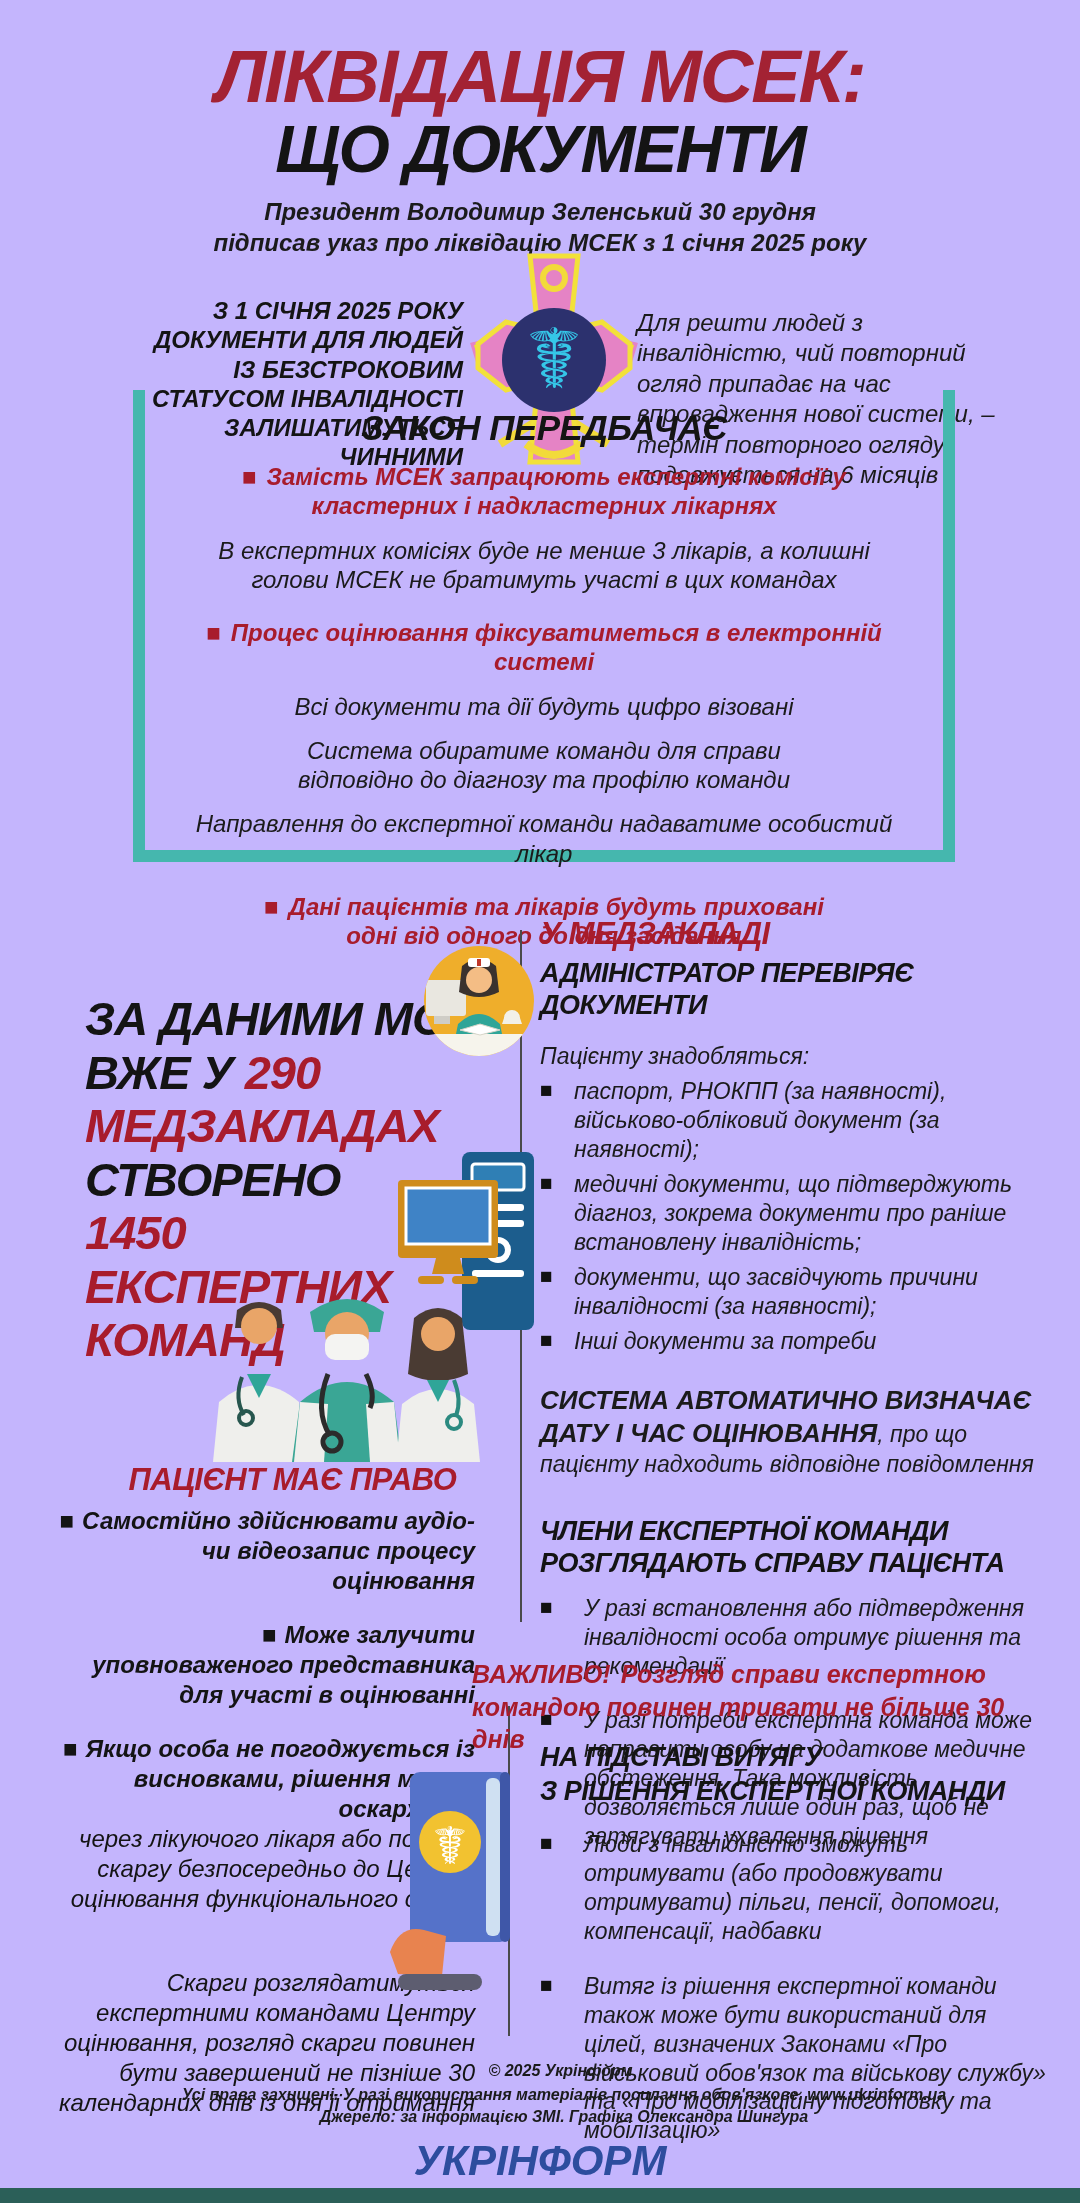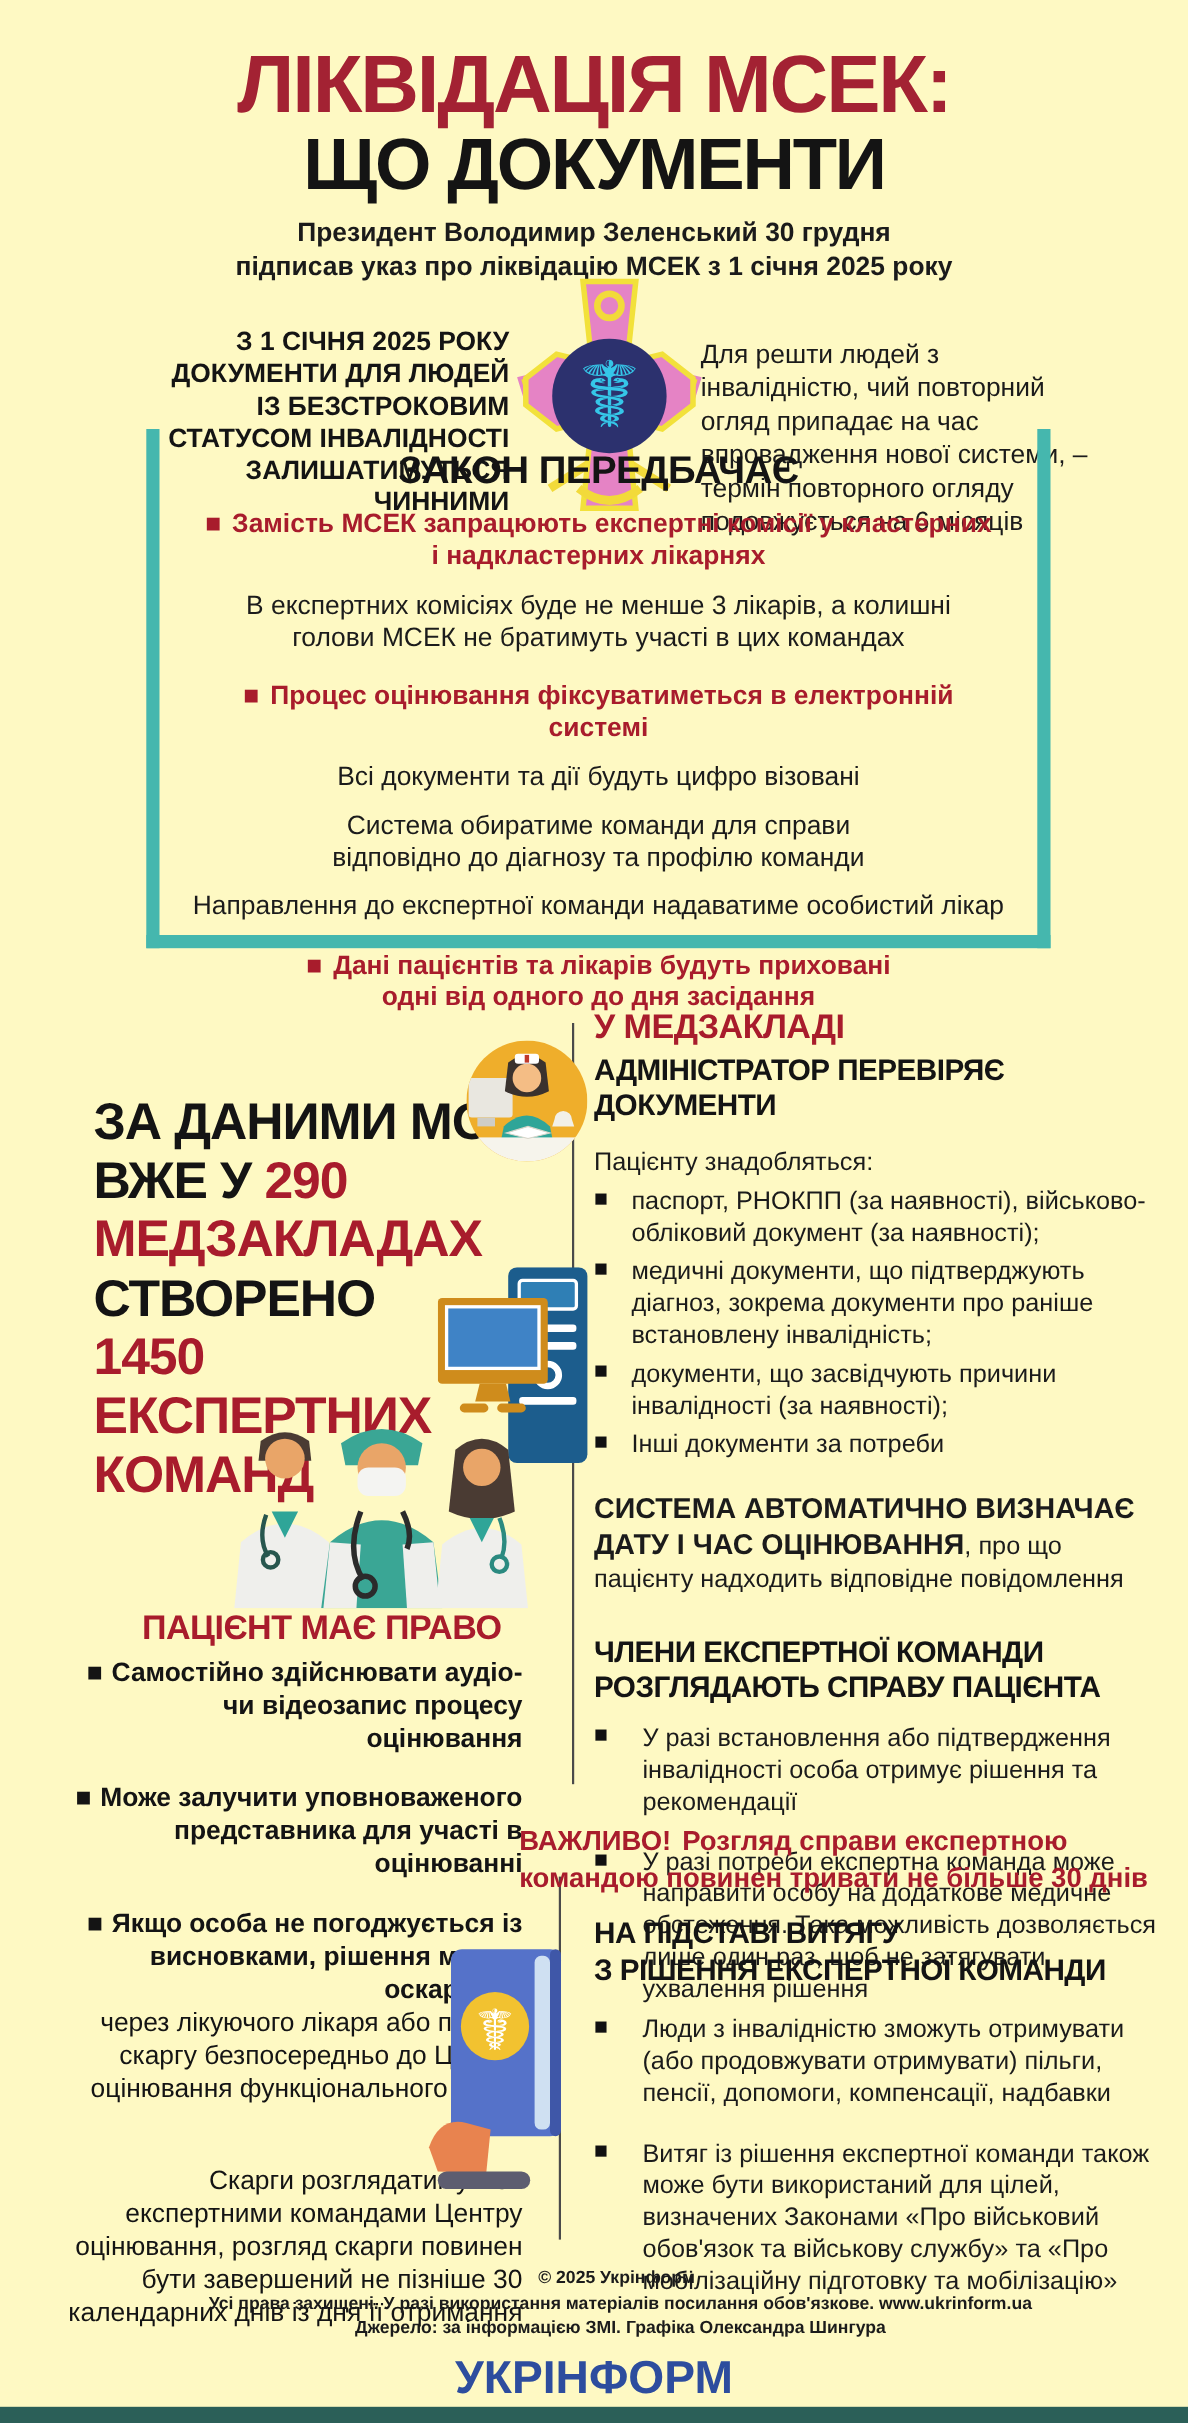--- a/index.html
+++ b/index.html
@@ -1,17 +1,17 @@
 <!DOCTYPE html>
 <html><head>
 <meta charset="utf-8">
 <style>
   html,body{margin:0;padding:0;}
   body{font-family:"Liberation Sans","DejaVu Sans",sans-serif;background:#e9e6d8;}
-  .canvas{position:relative;width:1080px;height:2203px;margin:0 auto;background:#fef9c3;overflow:hidden;}
+  .canvas{position:relative;width:1080px;height:2203px;margin:0 auto;background:#c4b5fd;overflow:hidden;font-style:italic;}
   .abs{position:absolute;}
 
   
   .title1{left:0;top:40px;width:1080px;text-align:center;font-size:74px;font-weight:700;letter-spacing:-2px;color:#a32233;line-height:1.0;}
   .title2{left:0;top:116px;width:1080px;text-align:center;font-size:66px;font-weight:700;letter-spacing:-2px;color:#141414;line-height:1.0;}
   .subtitle{left:0;top:196px;width:1080px;text-align:center;font-size:24px;font-weight:700;color:#1b1b1b;line-height:1.3;}
 
   
   .topleft{left:128px;top:296px;width:335px;text-align:right;font-size:24px;font-weight:700;color:#141414;line-height:1.22;}
   .topright{left:637px;top:292px;width:360px;text-align:left;font-size:24px;font-weight:400;color:#1b1b1b;line-height:1.27;margin-top:16px;}

